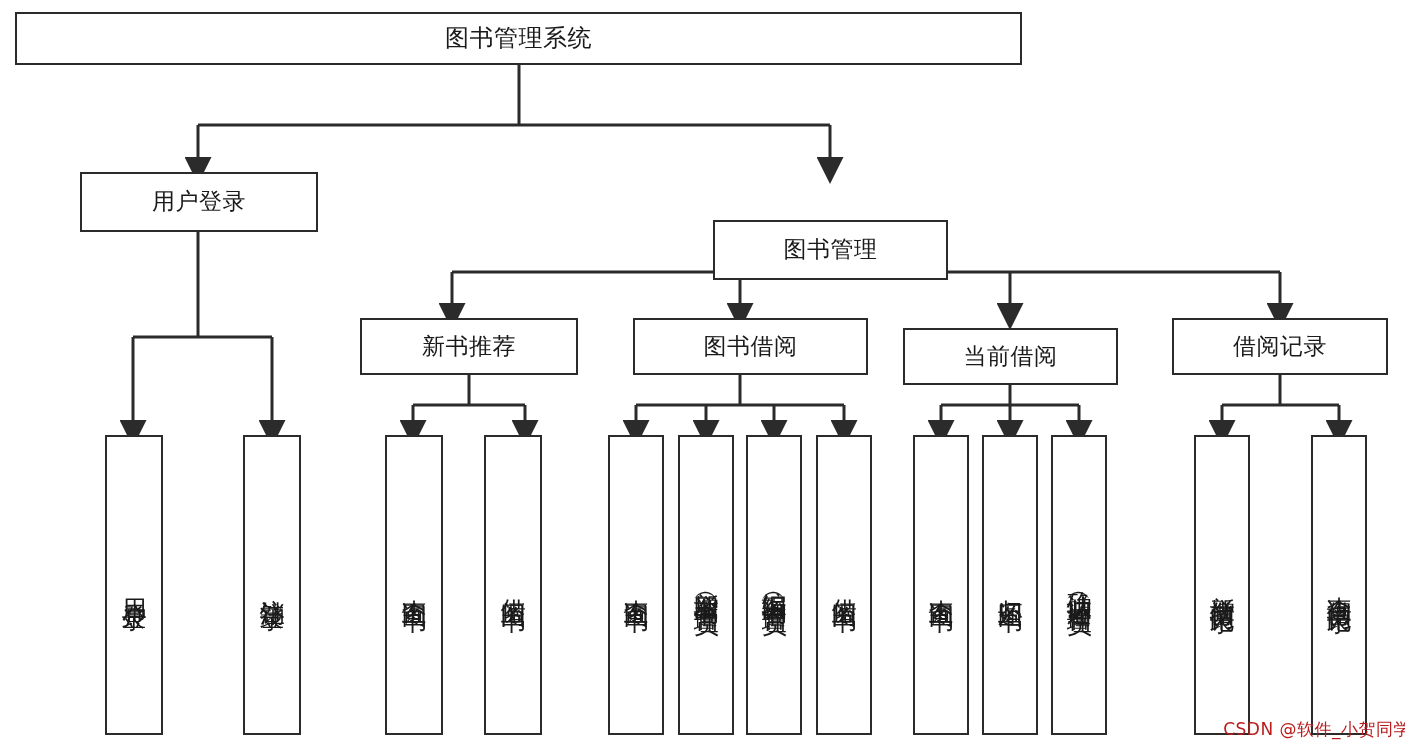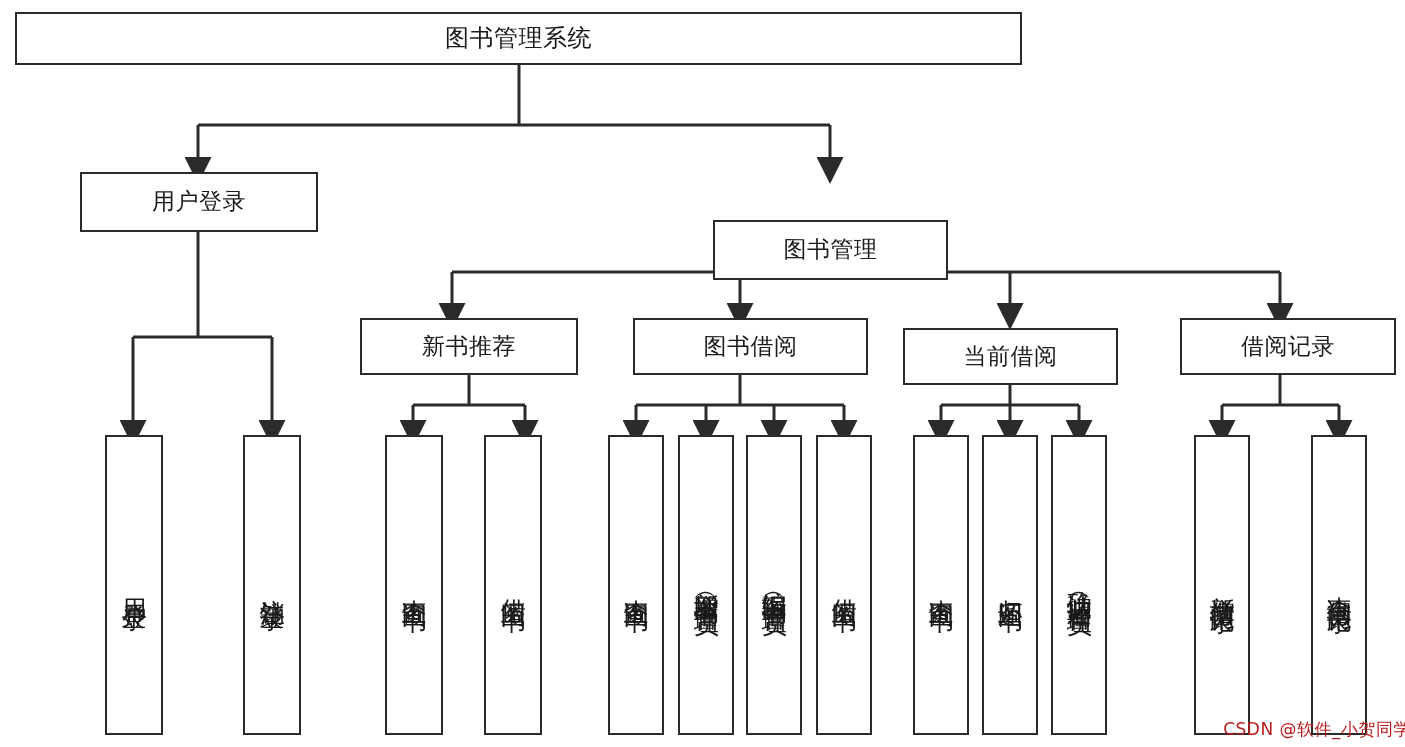--- a/index.html
+++ b/index.html
@@ -126,21 +126,21 @@
   </svg>
 
   <div class="node horiz root" style="left:15px; top:12px; width:1007px; height:53px;">图书管理系统</div>
 
   <div class="node horiz" style="left:80px; top:172px; width:238px; height:60px;">用户登录</div>
   <div class="node horiz" style="left:713px; top:172px; width:235px; height:60px;margin-top:48px;">图书管理</div>
 
   <div class="node horiz" style="left:360px; top:318px; width:218px; height:57px;">新书推荐</div>
   <div class="node horiz" style="left:633px; top:318px; width:235px; height:57px;">图书借阅</div>
   <div class="node horiz" style="left:903px; top:318px; width:215px; height:57px;margin-top:10px;">当前借阅</div>
-  <div class="node horiz" style="left:1172px; top:318px; width:216px; height:57px;margin-left:8px;">借阅记录</div>
+  <div class="node horiz" style="left:1172px; top:318px; width:216px; height:57px;">借阅记录</div>
 
   <div class="node vert" style="left:105px; top:435px; width:58px; height:300px;">用户登录</div>
   <div class="node vert" style="left:243px; top:435px; width:58px; height:300px;">注销登录</div>
 
   <div class="node vert" style="left:385px; top:435px; width:58px; height:300px;">查询图书</div>
   <div class="node vert" style="left:484px; top:435px; width:58px; height:300px;">借阅图书</div>
 
   <div class="node vert" style="left:608px; top:435px; width:56px; height:300px;">查询图书</div>
   <div class="node vert" style="left:678px; top:435px; width:56px; height:300px;">新增图书（管理员）</div>
   <div class="node vert" style="left:746px; top:435px; width:56px; height:300px;">编辑图书（管理员）</div>

